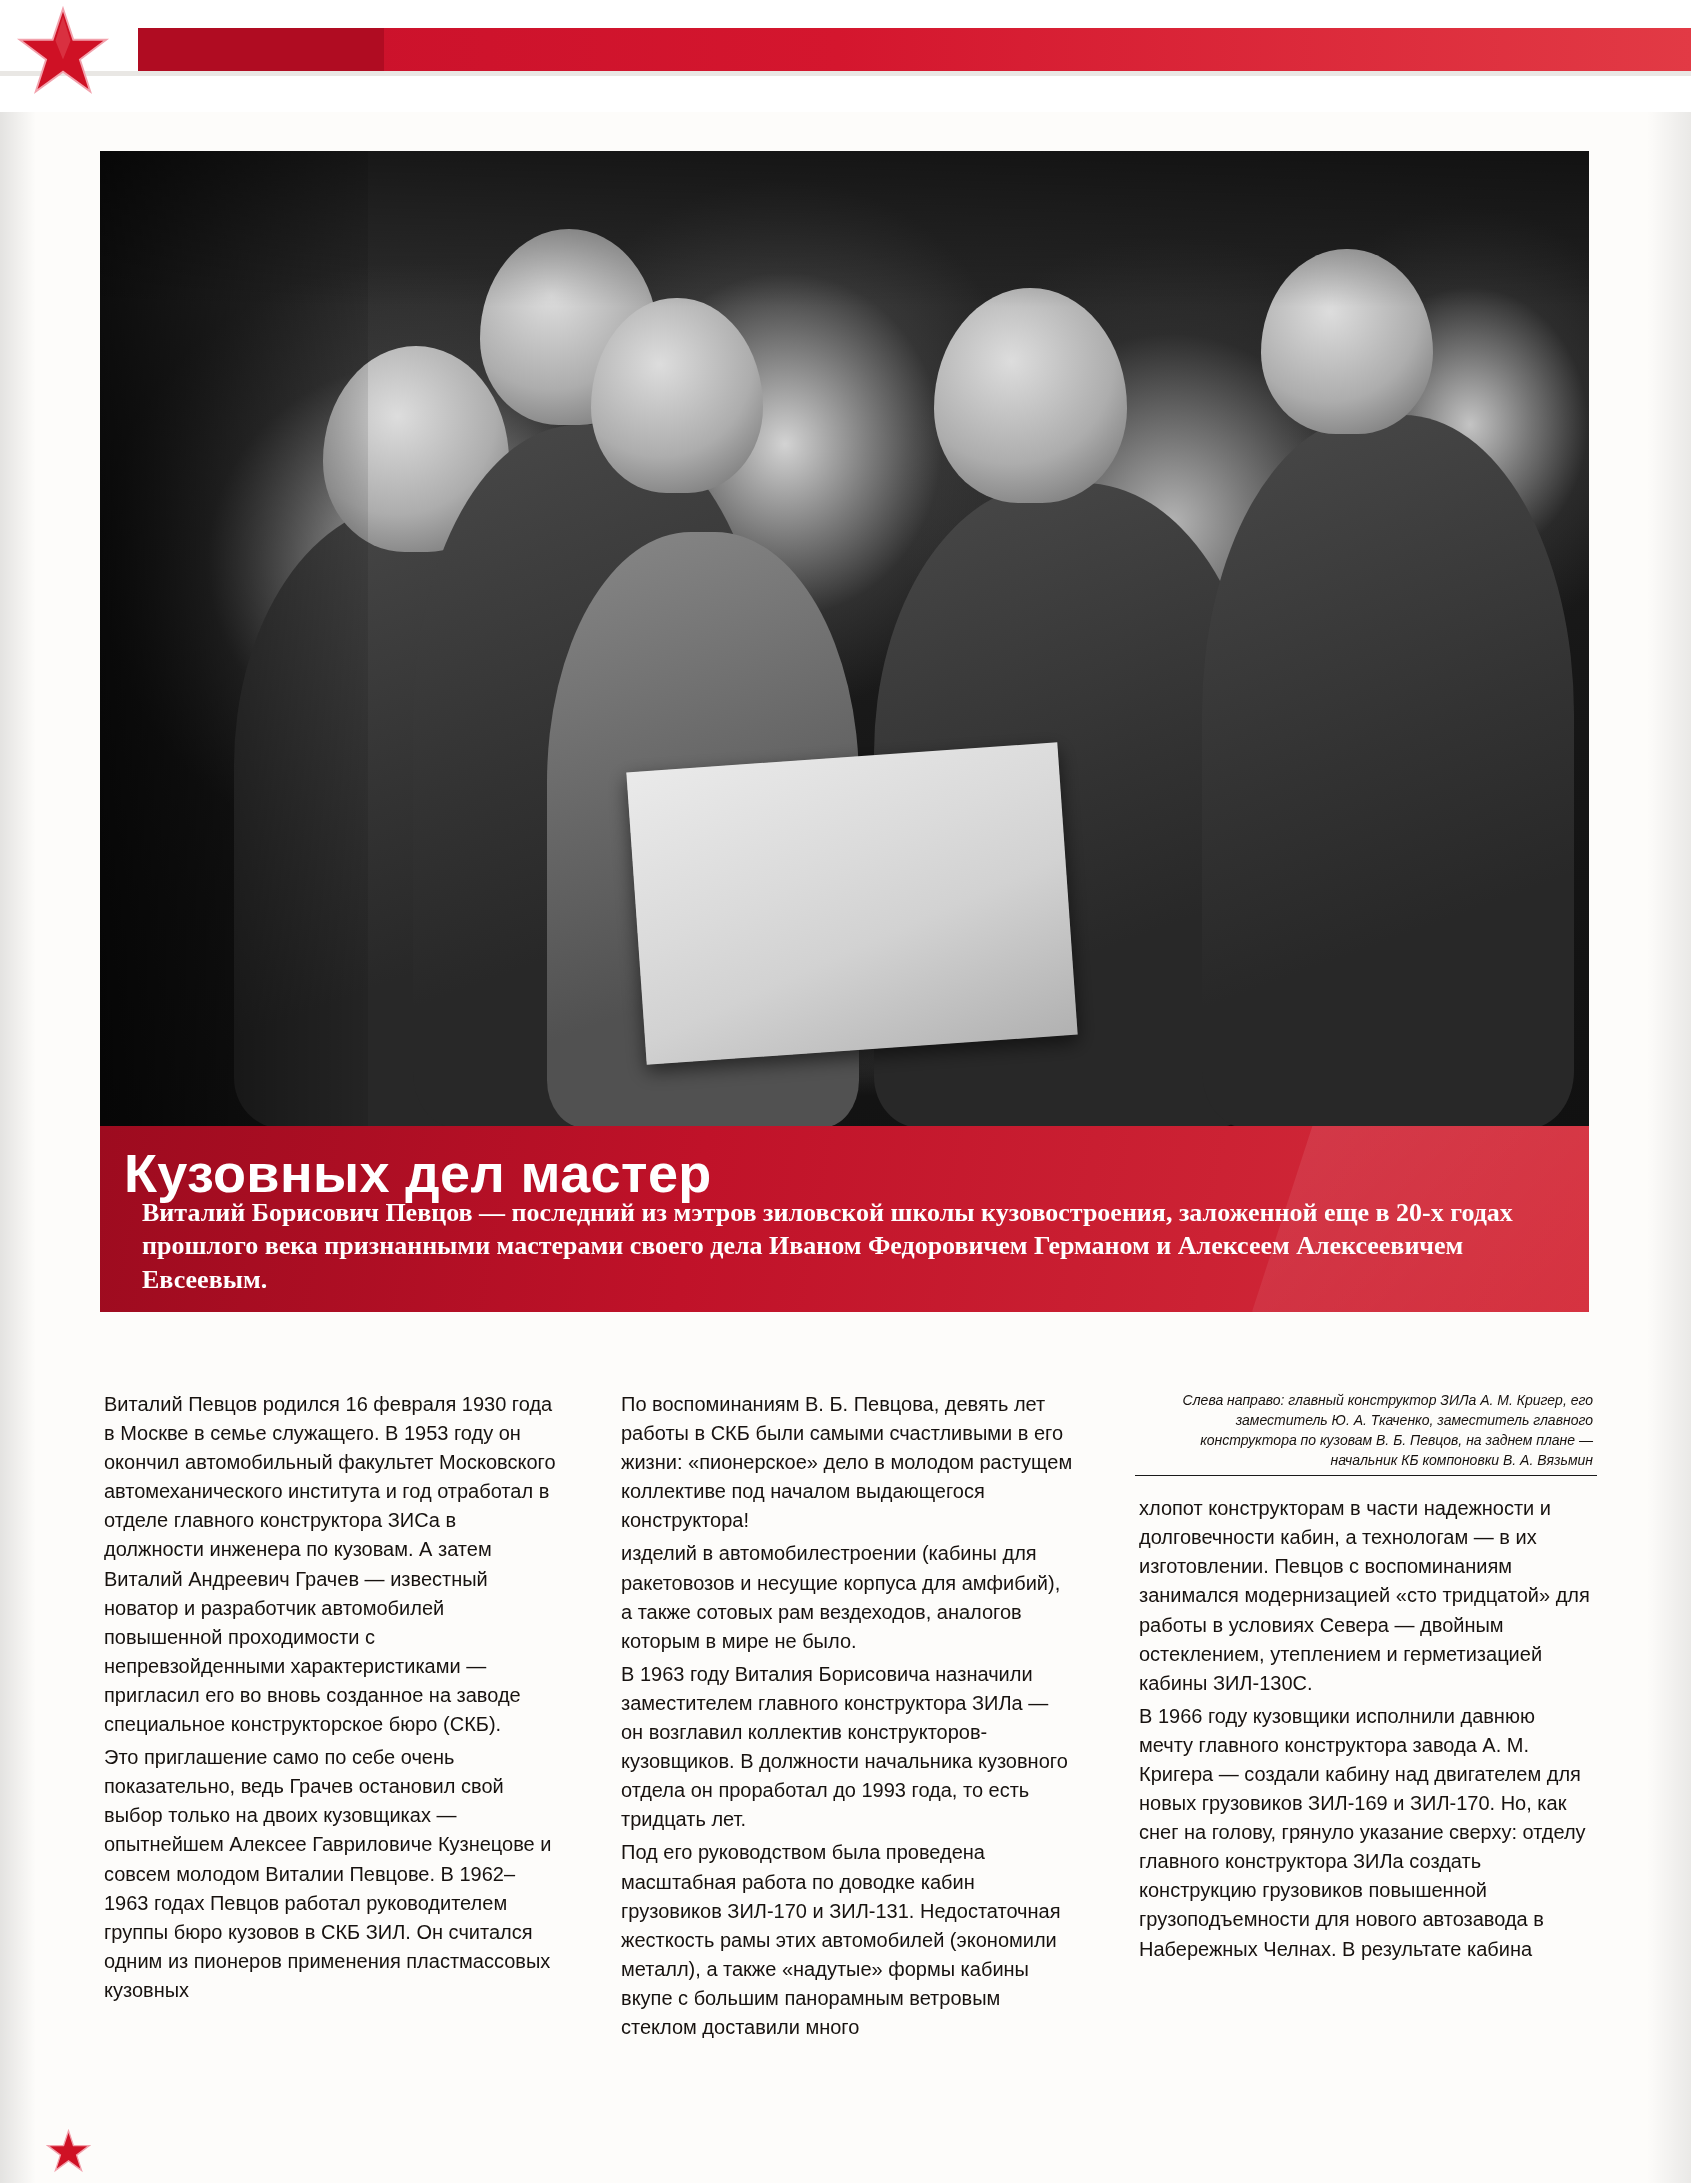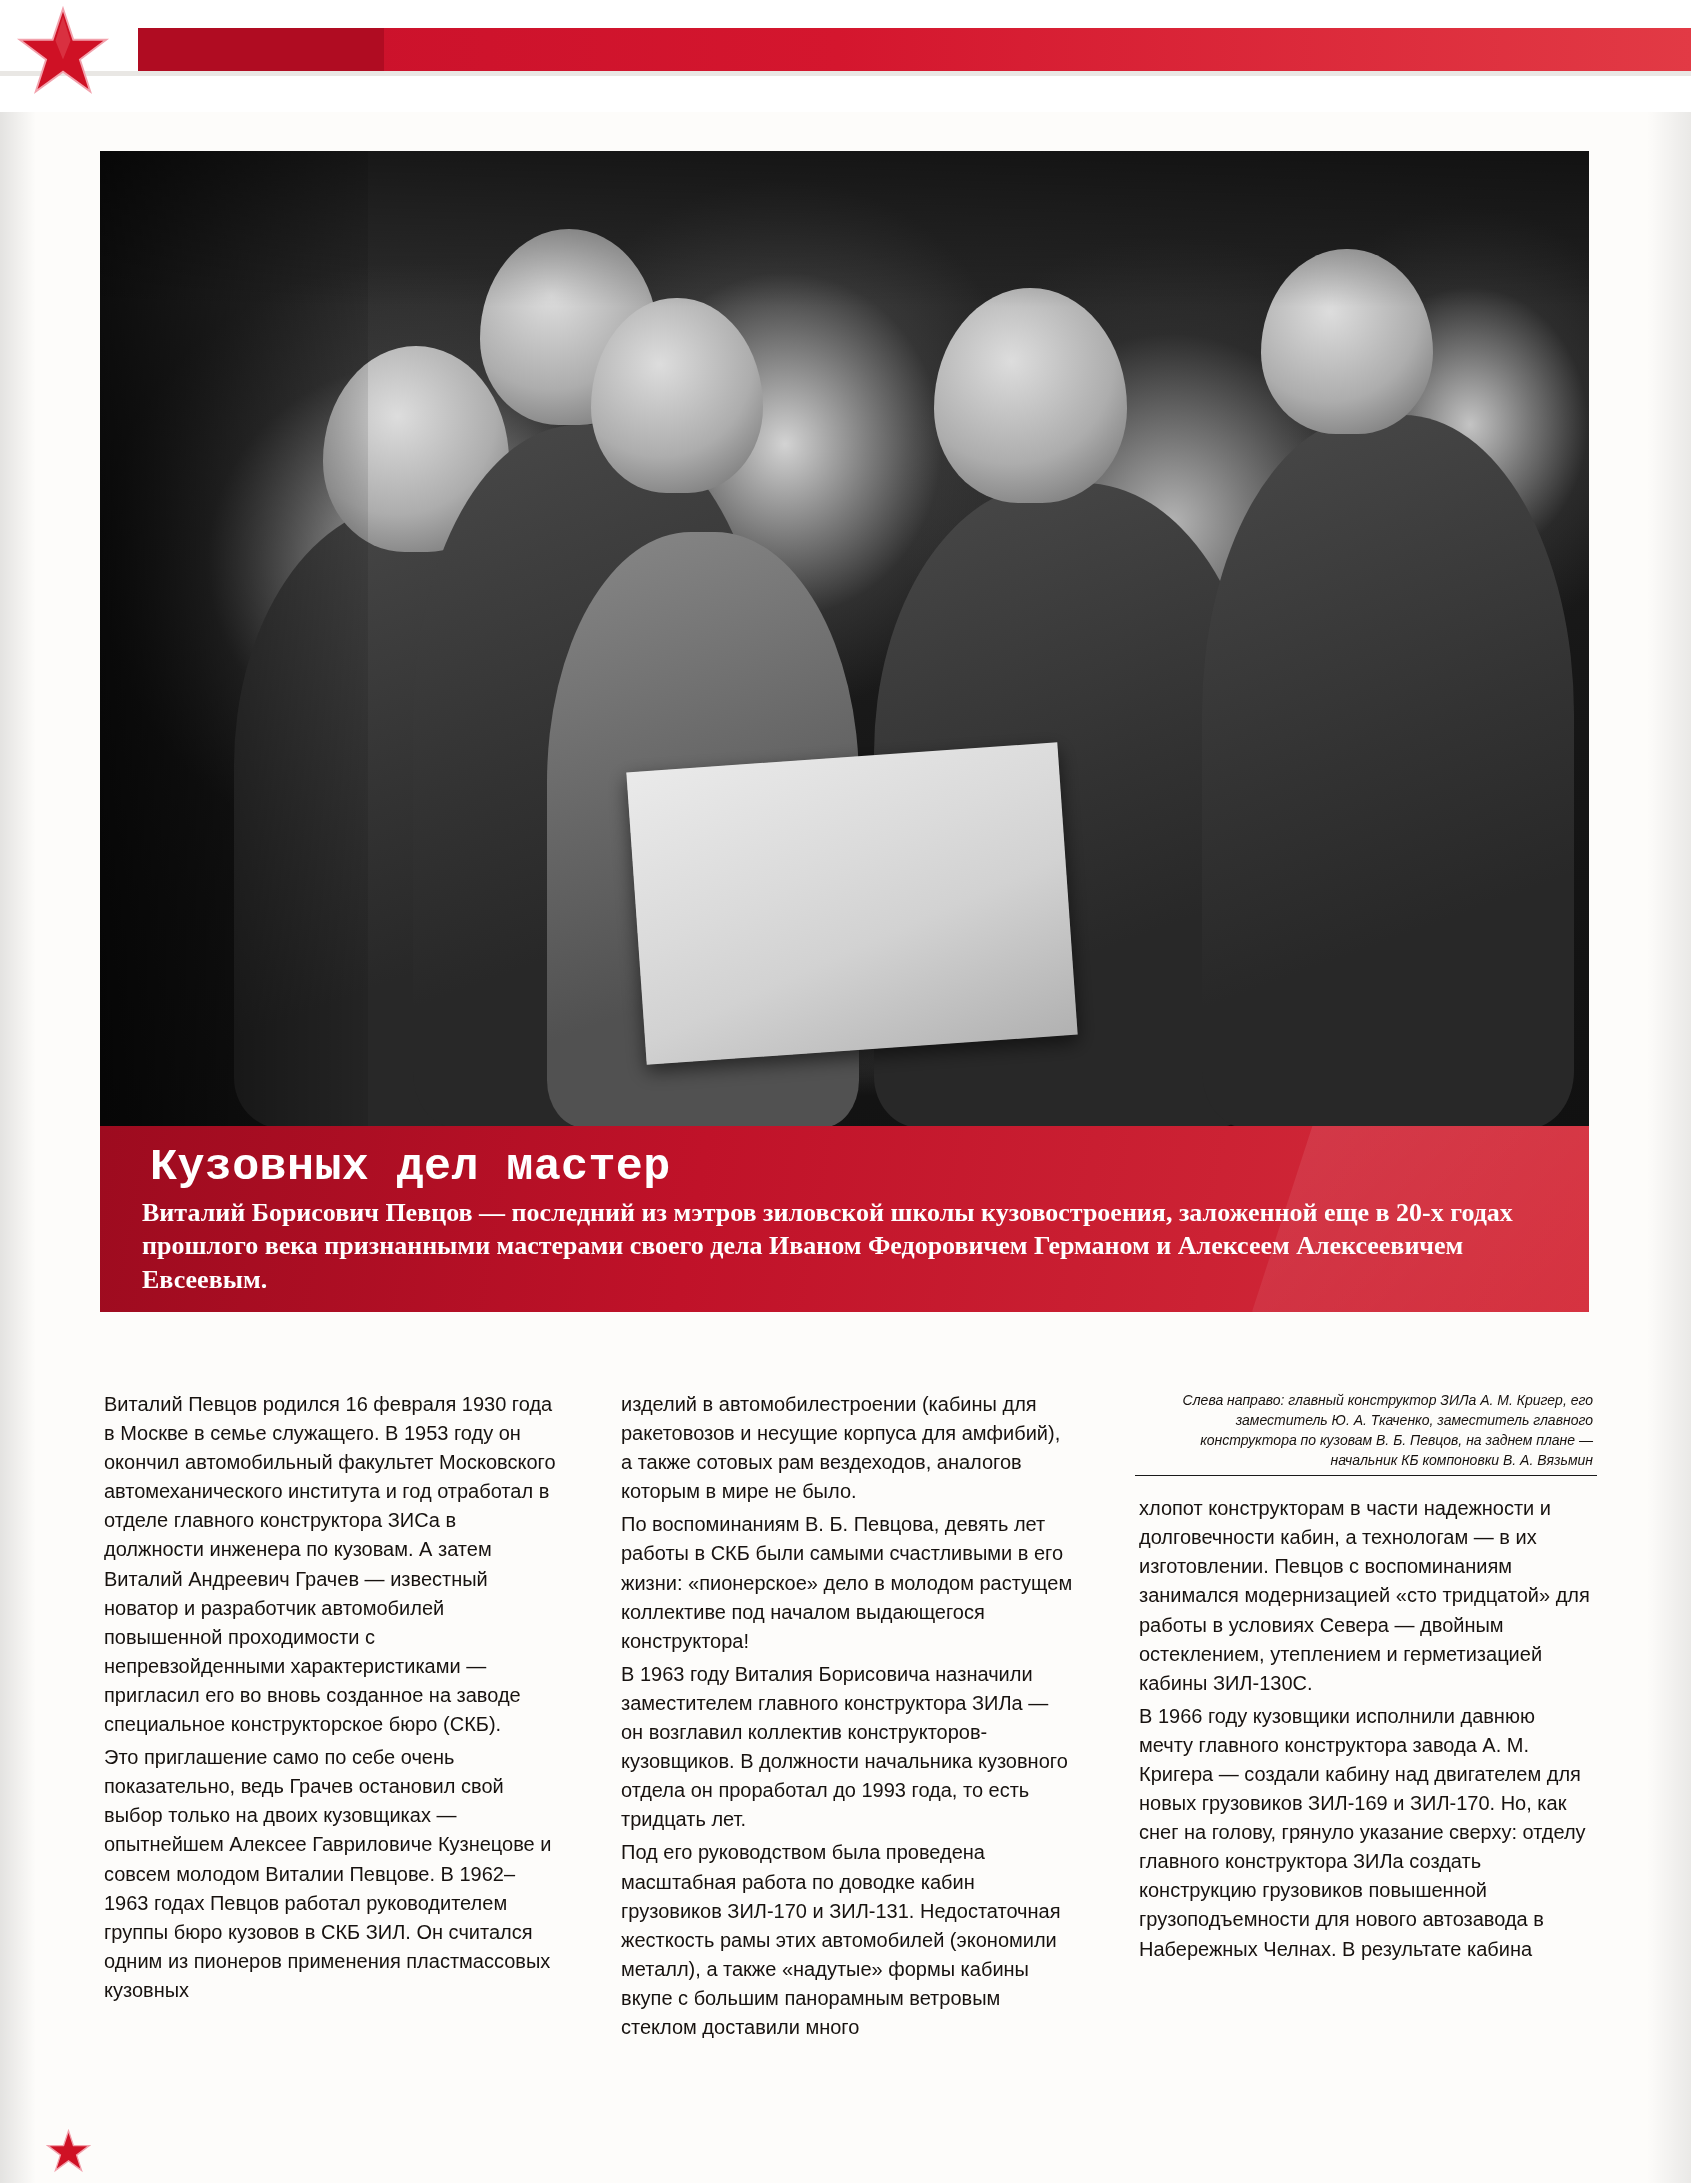--- a/index.html
+++ b/index.html
@@ -125,23 +125,23 @@
   .red-block::after {
     content: "";
     position: absolute;
     right: -89px; top: -60px;
     width: 387px; height: 313px;
     background: linear-gradient(120deg, rgba(255,255,255,0.10), rgba(255,255,255,0));
     transform: rotate(18deg);
   }
   .headline {
     position: absolute;
-    left: 50px; top: 16.4px;
-    font-family: Liberation Mono, monospace;
-    font-size: 45px;
+    left: 24px; top: 16.4px;
+    font-family: Liberation Sans, sans-serif;
+    font-size: 54px;
     font-weight: 700;
     color: #ffffff;
     letter-spacing: 0.4px;
     white-space: nowrap;
   }
   .subhead {
     position: absolute;
     left: 42px; top: 70px;
     width: 1414px;
     font-family: "Liberation Serif", serif;
@@ -250,22 +250,22 @@
   </div>
 
   <div class="columns">
 
     <div class="col col-1">
       <p>Виталий Певцов родился 16 февраля 1930 года в Москве в семье служащего. В 1953 году он окончил автомобильный факультет Московского автомеханического института и год отработал в отделе главного конструктора ЗИСа в должности инженера по кузовам. А затем Виталий Андреевич Грачев — известный новатор и разработчик автомобилей повышенной проходимости с непревзойденными характеристиками — пригласил его во вновь созданное на заводе специальное конструкторское бюро (СКБ).</p>
       <p>Это приглашение само по себе очень показательно, ведь Грачев остановил свой выбор только на двоих кузовщиках — опытнейшем Алексее Гавриловиче Кузнецове и совсем молодом Виталии Певцове. В 1962–1963 годах Певцов работал руководителем группы бюро кузовов в СКБ ЗИЛ. Он считался одним из пионеров применения пластмассовых кузовных</p>
     </div>
 
     <div class="col col-2">
+      <p>По воспоминаниям В. Б. Певцова, девять лет работы в СКБ были самыми счастливыми в его жизни: «пионерское» дело в молодом растущем коллективе под началом выдающегося конструктора!</p>
       <p>изделий в автомобилестроении (кабины для ракетовозов и несущие корпуса для амфибий), а также сотовых рам вездеходов, аналогов которым в мире не было.</p>
-      <p>По воспоминаниям В. Б. Певцова, девять лет работы в СКБ были самыми счастливыми в его жизни: «пионерское» дело в молодом растущем коллективе под началом выдающегося конструктора!</p>
       <p>В 1963 году Виталия Борисовича назначили заместителем главного конструктора ЗИЛа — он возглавил коллектив конструкторов-кузовщиков. В должности начальника кузовного отдела он проработал до 1993 года, то есть тридцать лет.</p>
       <p>Под его руководством была проведена масштабная работа по доводке кабин грузовиков ЗИЛ-170 и ЗИЛ-131. Недостаточная жесткость рамы этих автомобилей (экономили металл), а также «надутые» формы кабины вкупе с большим панорамным ветровым стеклом доставили много</p>
     </div>
 
     <div class="col col-3">
       <p class="caption-italic">Слева направо: главный конструктор ЗИЛа А. М. Кригер, его заместитель Ю. А. Ткаченко, заместитель главного конструктора по кузовам В. Б. Певцов, на заднем плане — начальник КБ компоновки В. А. Вязьмин</p>
       <div class="rule"></div>
       <p>хлопот конструкторам в части надежности и долговечности кабин, а технологам — в их изготовлении. Певцов с воспоминаниям занимался модернизацией «сто тридцатой» для работы в условиях Севера — двойным остеклением, утеплением и герметизацией кабины ЗИЛ-130С.</p>
       <p>В 1966 году кузовщики исполнили давнюю мечту главного конструктора завода А. М. Кригера — создали кабину над двигателем для новых грузовиков ЗИЛ-169 и ЗИЛ-170. Но, как снег на голову, грянуло указание сверху: отделу главного конструктора ЗИЛа создать конструкцию грузовиков повышенной грузоподъемности для нового автозавода в Набережных Челнах. В результате кабина</p>
     </div>

